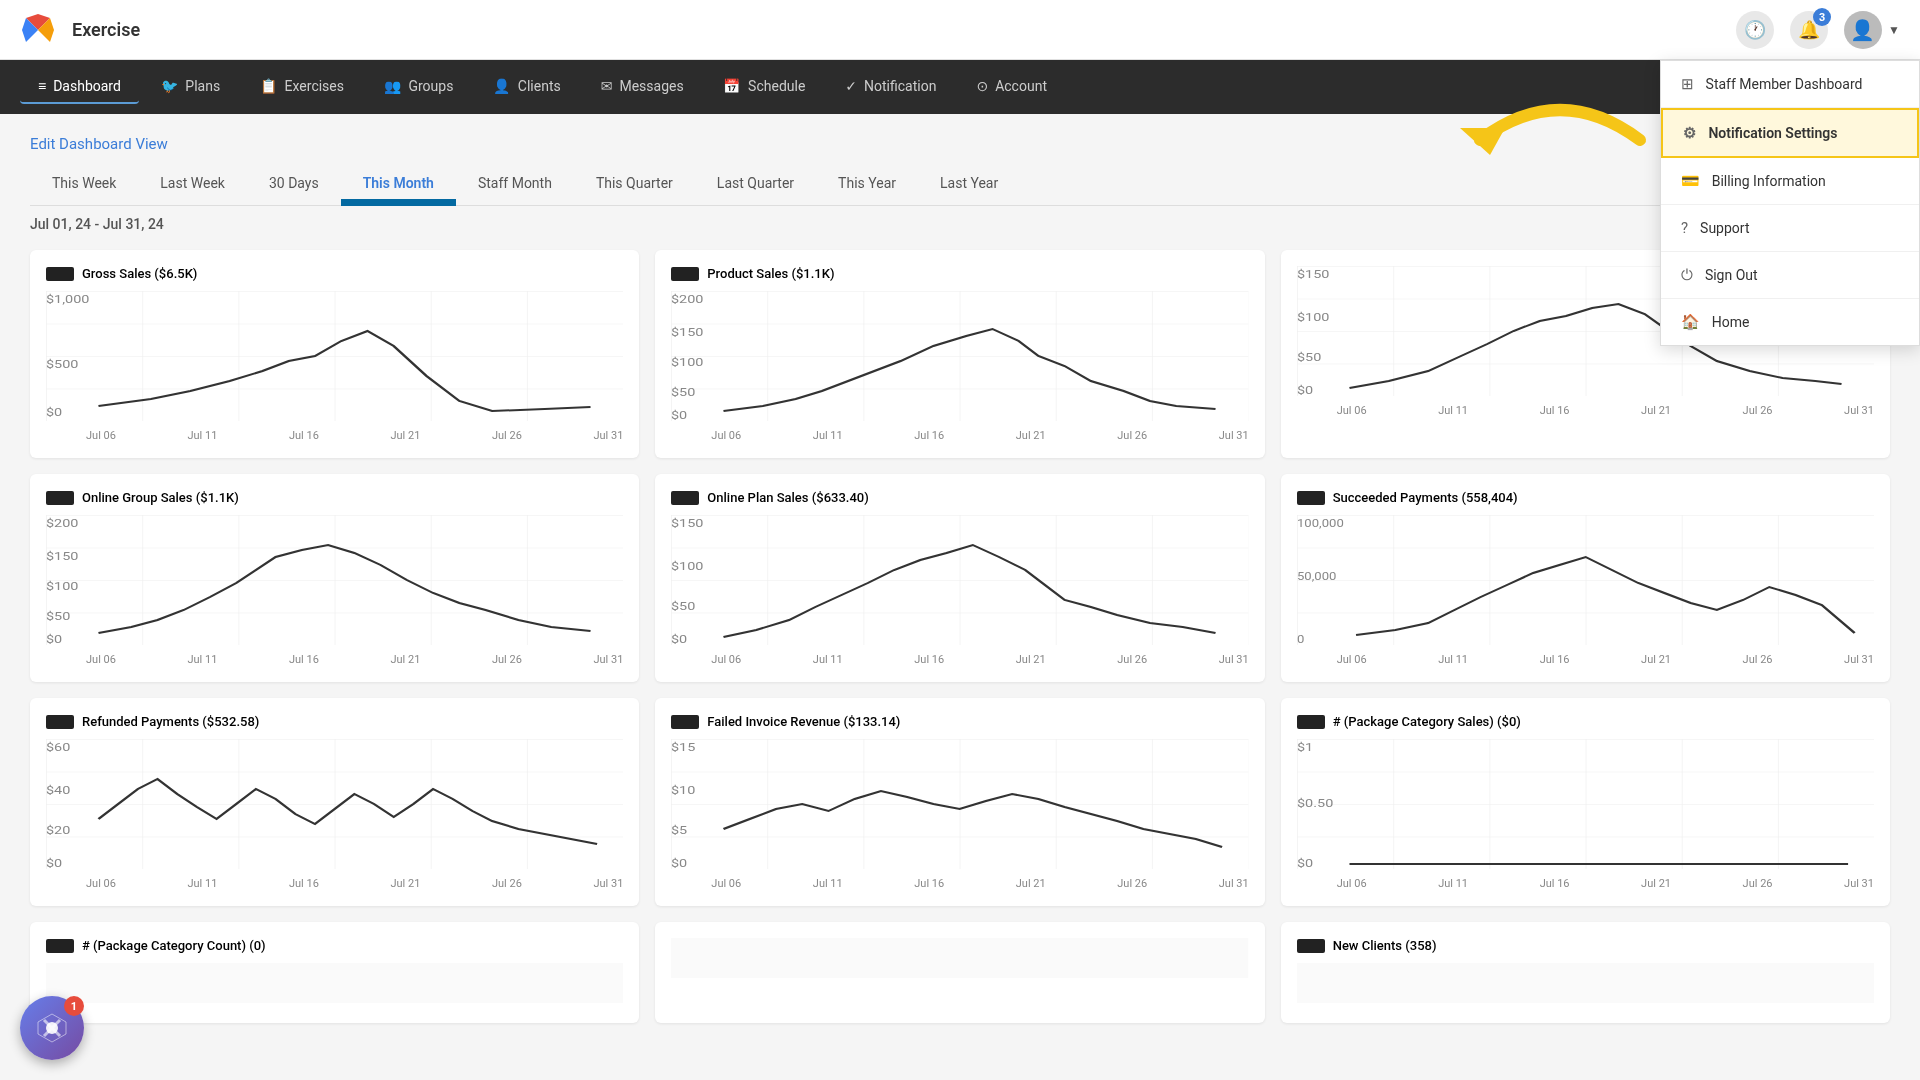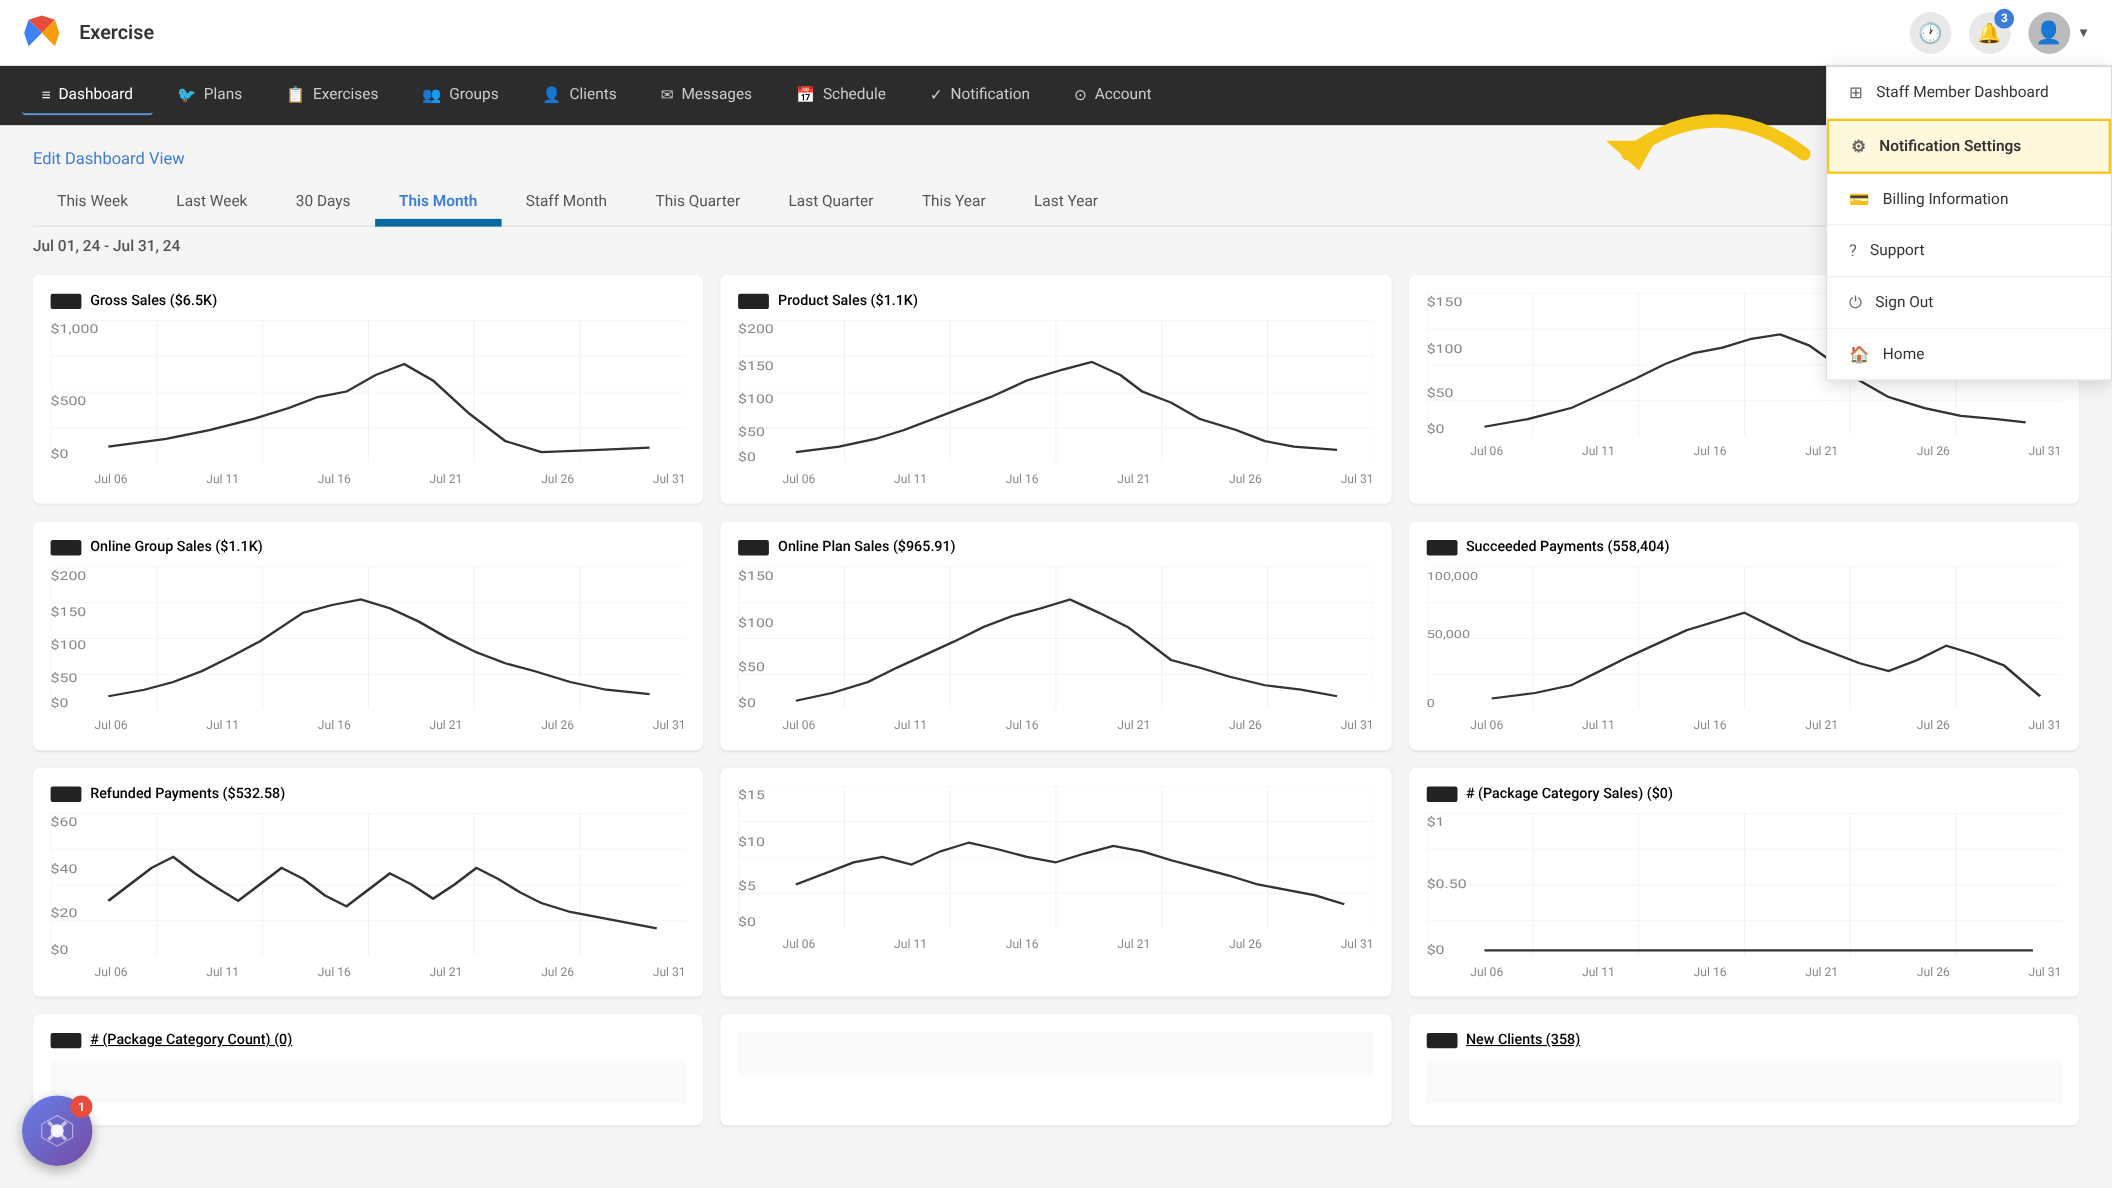--- a/index.html
+++ b/index.html
@@ -444,21 +444,21 @@
           <span>Jul 16</span>
           <span>Jul 21</span>
           <span>Jul 26</span>
           <span>Jul 31</span>
       </div>
     </div>
 
     <div class="chart-card">
       <div class="chart-header">
         <div class="chart-legend-block"></div>
-        <span>Online Plan Sales ($965.91)</span>
+        <span>Online Plan Sales ($633.40)</span>
       </div>
       <svg class="chart-area" viewBox="0 0 440 130" preserveAspectRatio="none">
         <rect width="440" height="130" fill="url(#grid1)"></rect>
         <text x="0" y="12" font-size="11" fill="#888">$150</text>
         <text x="0" y="55" font-size="11" fill="#888">$100</text>
         <text x="0" y="95" font-size="11" fill="#888">$50</text>
         <text x="0" y="128" font-size="11" fill="#888">$0</text>
         <polyline points="40,122 65,115 90,105 110,92 130,80 150,68 170,55 190,45 210,38 230,30 250,42 270,55 285,70 300,85 320,92 340,100 365,108 390,112 415,118" fill="none" stroke="#333" stroke-width="2"></polyline>
       </svg>
       <div class="chart-x-labels">
@@ -510,20 +510,24 @@
         <span>Jul 06</span>
           <span>Jul 11</span>
           <span>Jul 16</span>
           <span>Jul 21</span>
           <span>Jul 26</span>
           <span>Jul 31</span>
       </div>
     </div>
 
     <div class="chart-card">
+      <div class="chart-header">
+        <div class="chart-legend-block"></div>
+        <span>Failed Invoice Revenue ($133.14)</span>
+      </div>
       <svg class="chart-area" viewBox="0 0 440 130" preserveAspectRatio="none">
         <rect width="440" height="130" fill="url(#grid1)"></rect>
         <text x="0" y="12" font-size="11" fill="#888">$15</text>
         <text x="0" y="55" font-size="11" fill="#888">$10</text>
         <text x="0" y="95" font-size="11" fill="#888">$5</text>
         <text x="0" y="128" font-size="11" fill="#888">$0</text>
         <polyline points="40,90 60,80 80,70 100,65 120,72 140,60 160,52 180,58 200,65 220,70 240,62 260,55 280,60 300,68 320,75 340,82 360,90 380,95 400,100 420,108" fill="none" stroke="#333" stroke-width="2"></polyline>
       </svg>
       <div class="chart-x-labels">
         <span>Jul 06</span>
@@ -553,21 +557,21 @@
           <span>Jul 16</span>
           <span>Jul 21</span>
           <span>Jul 26</span>
           <span>Jul 31</span>
       </div>
     </div>
 
   </div>
 
   
-  <div class="charts-grid" style="margin-top:16px;text-decoration:underline;">
+  <div class="charts-grid" style="margin-top:16px;">
     <div class="chart-card">
       <div class="chart-header">
         <div class="chart-legend-block"></div>
         <span># (Package Category Count) (0)</span>
       </div>
       <svg class="chart-area" viewBox="0 0 440 40" preserveAspectRatio="none" style="height:40px;">
         <rect width="440" height="40" fill="#fafafa"></rect>
       </svg>
     </div>
     <div class="chart-card">

